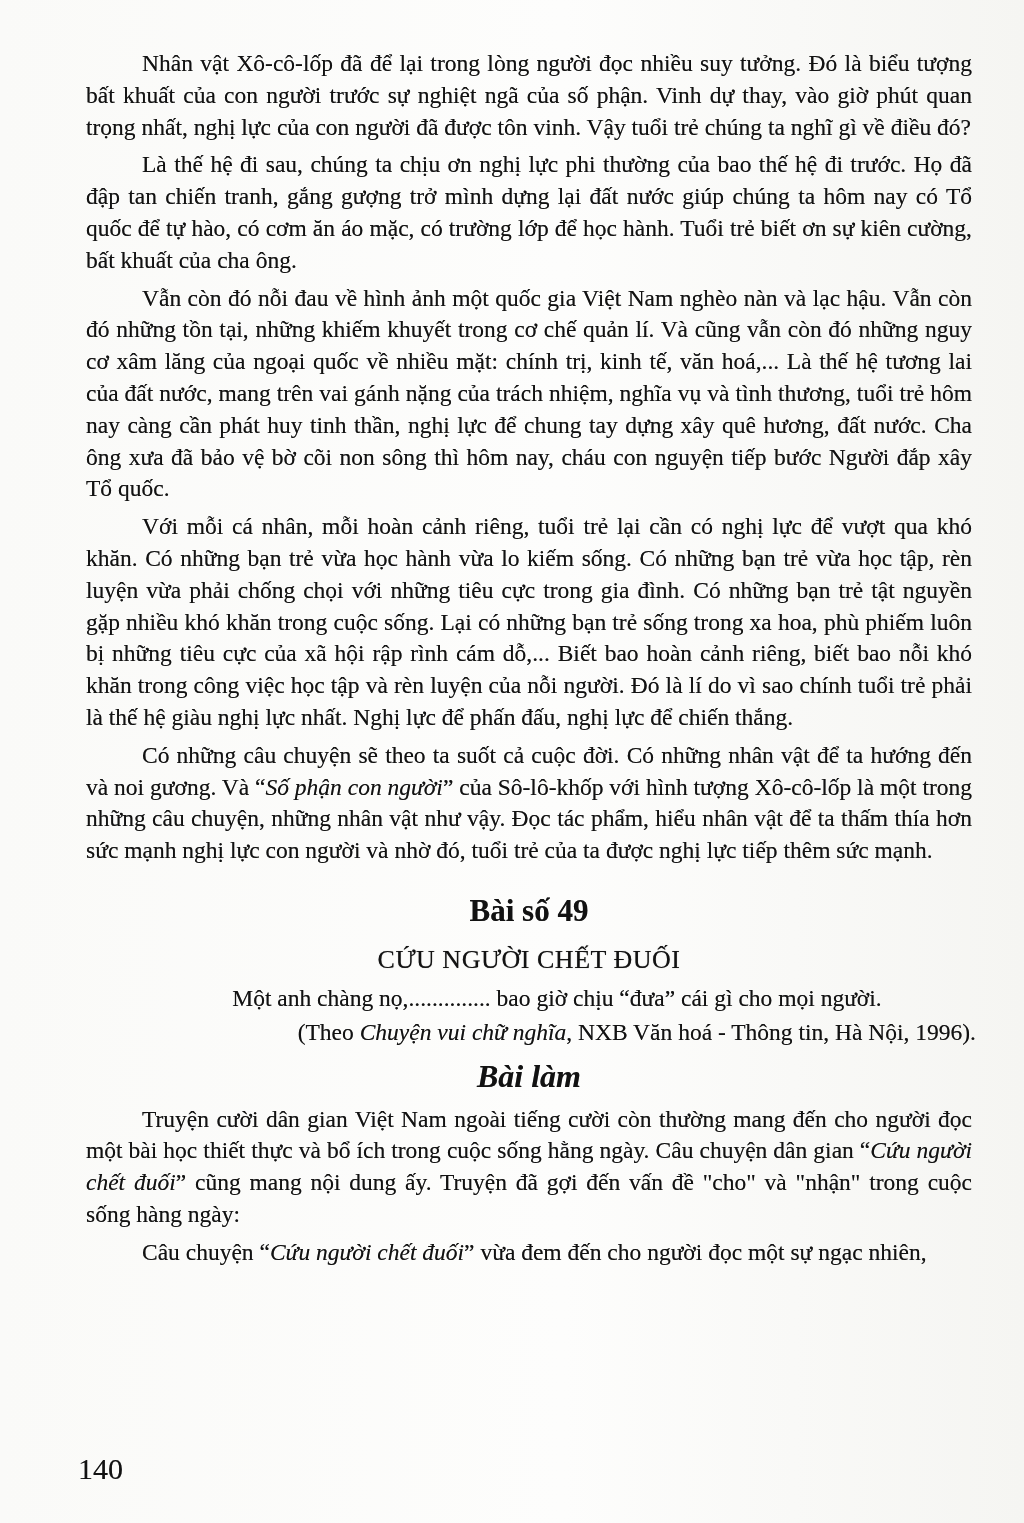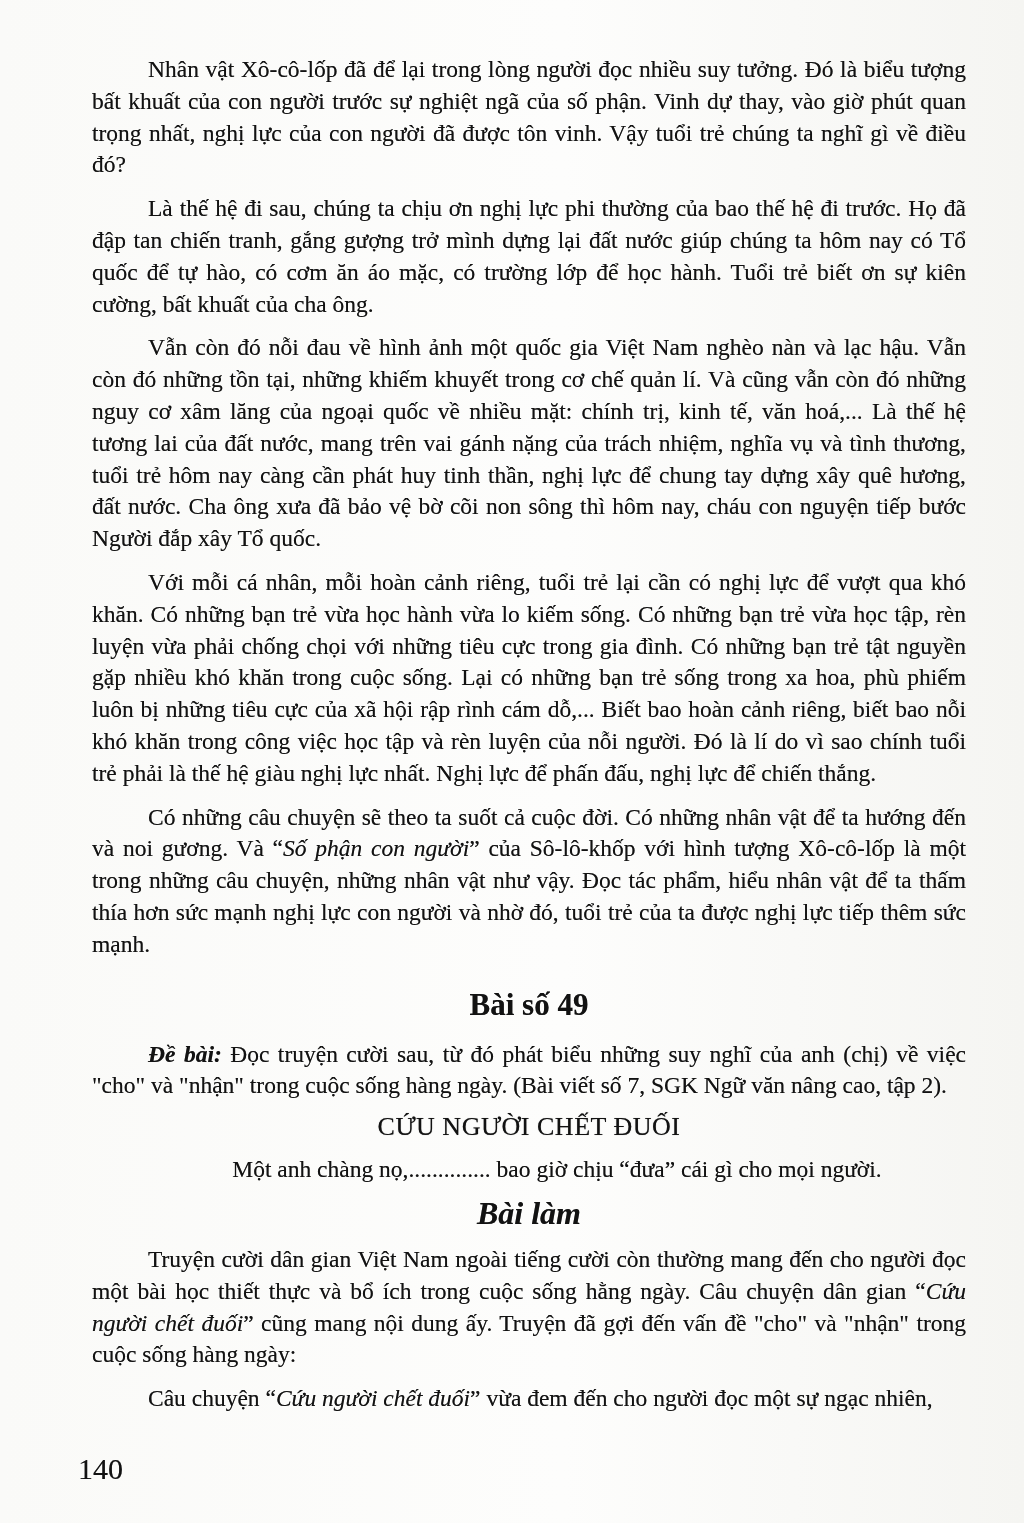--- a/index.html
+++ b/index.html
@@ -33,21 +33,21 @@
     font-size: 33px; color: #edf3f9; line-height: 1;
   }
   .wm-logo-bar { width: 17px; height: 13px; background: #e8f0f7; }
   .wm-url {
     font-family: "Liberation Sans", sans-serif; font-weight: bold;
     font-size: 21px; color: #a9cade; margin: 14px 0 0 32px; letter-spacing: 1px;
   }
 
   
   .content { position: relative; z-index: 1; padding: 42px 46px 0 80px; }
-  p { margin: 12px; }
+  p { margin: 6px; }
   .body {
     font-size: 23.5px; line-height: 31.8px; text-align: justify;
     text-indent: 56px; text-shadow: 0 0 0.6px rgba(15,15,15,0.55);
     margin-bottom: 2px;
   }
   .i  { font-style: italic; }
   .bi { font-weight: bold; font-style: italic; }
   .heading {
     font-size: 31px; font-weight: bold; text-align: center;
     margin: 26px 0 16px 0; text-shadow: 0 0 0.6px rgba(15,15,15,0.55);
@@ -82,26 +82,26 @@
 
   <div class="content">
     <p class="body">Nhân vật Xô-cô-lốp đã để lại trong lòng người đọc nhiều suy tưởng. Đó là biểu tượng bất khuất của con người trước sự nghiệt ngã của số phận. Vinh dự thay, vào giờ phút quan trọng nhất, nghị lực của con người đã được tôn vinh. Vậy tuổi trẻ chúng ta nghĩ gì về điều đó?</p>
     <p class="body">Là thế hệ đi sau, chúng ta chịu ơn nghị lực phi thường của bao thế hệ đi trước. Họ đã đập tan chiến tranh, gắng gượng trở mình dựng lại đất nước giúp chúng ta hôm nay có Tổ quốc để tự hào, có cơm ăn áo mặc, có trường lớp để học hành. Tuổi trẻ biết ơn sự kiên cường, bất khuất của cha ông.</p>
     <p class="body">Vẫn còn đó nỗi đau về hình ảnh một quốc gia Việt Nam nghèo nàn và lạc hậu. Vẫn còn đó những tồn tại, những khiếm khuyết trong cơ chế quản lí. Và cũng vẫn còn đó những nguy cơ xâm lăng của ngoại quốc về nhiều mặt: chính trị, kinh tế, văn hoá,... Là thế hệ tương lai của đất nước, mang trên vai gánh nặng của trách nhiệm, nghĩa vụ và tình thương, tuổi trẻ hôm nay càng cần phát huy tinh thần, nghị lực để chung tay dựng xây quê hương, đất nước. Cha ông xưa đã bảo vệ bờ cõi non sông thì hôm nay, cháu con nguyện tiếp bước Người đắp xây Tổ quốc.</p>
     <p class="body">Với mỗi cá nhân, mỗi hoàn cảnh riêng, tuổi trẻ lại cần có nghị lực để vượt qua khó khăn. Có những bạn trẻ vừa học hành vừa lo kiếm sống. Có những bạn trẻ vừa học tập, rèn luyện vừa phải chống chọi với những tiêu cực trong gia đình. Có những bạn trẻ tật nguyền gặp nhiều khó khăn trong cuộc sống. Lại có những bạn trẻ sống trong xa hoa, phù phiếm luôn bị những tiêu cực của xã hội rập rình cám dỗ,... Biết bao hoàn cảnh riêng, biết bao nỗi khó khăn trong công việc học tập và rèn luyện của nỗi người. Đó là lí do vì sao chính tuổi trẻ phải là thế hệ giàu nghị lực nhất. Nghị lực để phấn đấu, nghị lực để chiến thắng.</p>
     <p class="body"><span>Có những câu chuyện sẽ theo ta suốt cả cuộc đời. Có những nhân vật để ta hướng đến và noi gương. Và “</span><span class="i">Số phận con người</span><span>” của Sô-lô-khốp với hình tượng Xô-cô-lốp là một trong những câu chuyện, những nhân vật như vậy. Đọc tác phẩm, hiểu nhân vật để ta thấm thía hơn sức mạnh nghị lực con người và nhờ đó, tuổi trẻ của ta được nghị lực tiếp thêm sức mạnh.</span></p>
 
     <p class="heading">Bài số 49</p>
 
-    <p class="body"><span class="bi">Đề bài:</span><span> Đọc truyện cười sau, từ đó phát biểu những suy nghĩ của anh (chị) về việc "cho" và "nhận" trong cuộc sống hàng ngày. (Bài viết số 7, SGK Ngữ văn nâng cao, tập 2).</span></p>
 
     <p class="story-title">CỨU NGƯỜI CHẾT ĐUỐI</p>
 
     <p class="story-line">Một anh chàng nọ,.............. bao giờ chịu “đưa” cái gì cho mọi người.</p>
 
+    <p class="source"><span>(Theo </span><span class="i">Chuyện vui chữ nghĩa</span><span>, NXB Văn hoá - Thông tin, Hà Nội, 1996).</span></p>
 
     <p class="bai-lam">Bài làm</p>
 
     <p class="body"><span>Truyện cười dân gian Việt Nam ngoài tiếng cười còn thường mang đến cho người đọc một bài học thiết thực và bổ ích trong cuộc sống hằng ngày. Câu chuyện dân gian “</span><span class="i">Cứu người chết đuối</span><span>” cũng mang nội dung ấy. Truyện đã gợi đến vấn đề "cho" và "nhận" trong cuộc sống hàng ngày:</span></p>
 
     <p class="body"><span>Câu chuyện “</span><span class="i">Cứu người chết đuối</span><span>” vừa đem đến cho người đọc một sự ngạc nhiên,</span></p>
   </div>
 
   <div class="page-num">140</div>
 

